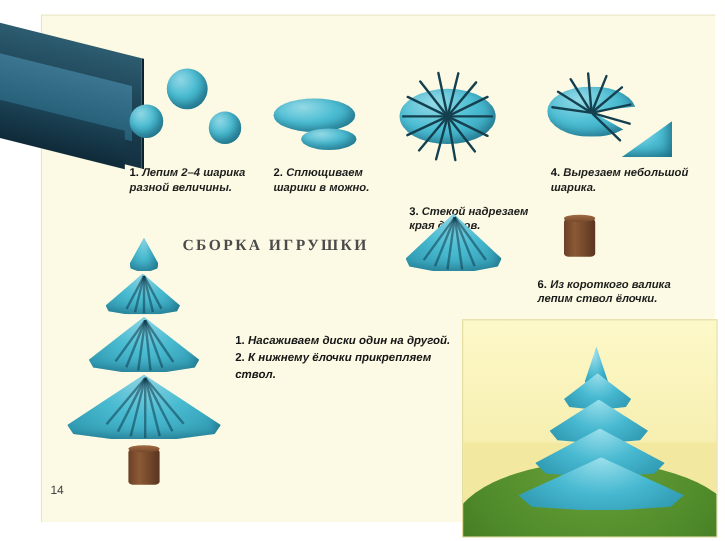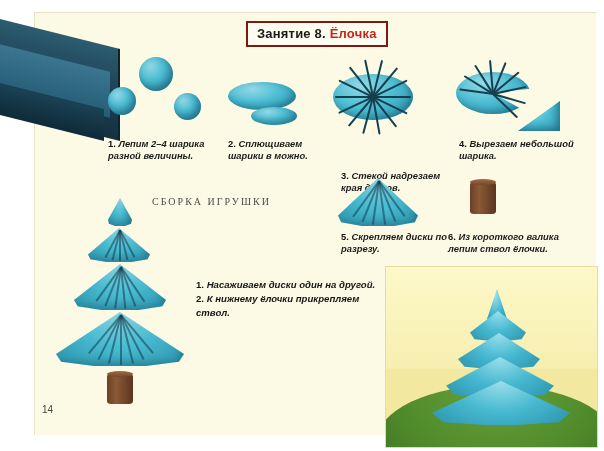--- a/index.html
+++ b/index.html
@@ -115,21 +115,21 @@
     border-radius:4px/3px;
   }
   .trunk:after {
     content:""; position:absolute; left:0; right:0; top:-3px; height:6px;
     border-radius:50%;
     background:linear-gradient(180deg,#a06b44,#76492b);
   }
   
   .assembly-title {
     position:absolute; left:152px; top:196px;
-    font-size:10px; font-weight:normal; letter-spacing:2px;
+    font-size:13px; font-weight:bold; letter-spacing:2px;
     color:#4b4b4b;
     font-family:"Liberation Serif", serif;
   }
   .assembly-list {
     position:absolute; left:196px; top:278px; width:188px;
     font-size:9.6px; line-height:14px; color:#161616;
     font-style:italic; font-weight:bold;
   }
   .assembly-list .num { font-style:normal; }
   
@@ -168,24 +168,20 @@
   <div class="paper-edge-left"></div>
   <div class="paper-edge-bottom"></div>
   <div class="paper-edge-right"></div>
 
   <div>
     <div class="spine"></div>
     <div class="spine-2"></div>
     <div class="spine-3"></div>
   </div>
 
-  <div class="title-banner">
-    <span class="t1">Занятие 8.</span>
-    <span class="t2">Ёлочка</span>
-  </div>
 
   <div>
     <div class="ball" style="left:139px; top:57px; width:34px; height:34px;"></div>
     <div class="ball" style="left:108px; top:87px; width:28px; height:28px;"></div>
     <div class="ball" style="left:174px; top:93px; width:27px; height:27px;"></div>
   </div>
   <div class="cap w110" style="left:108px; top:138px;">
     <span class="num">1.</span>
     <span>Лепим 2–4 шарика разной величины.</span>
   </div>
@@ -243,24 +239,20 @@
   <div>
     <div class="skirt" style="left:338px; top:178px; width:80px; height:48px;">
       <div class="rib" style="left:50%; transform:rotate(-36deg);"></div>
       <div class="rib" style="left:50%; transform:rotate(-22deg);"></div>
       <div class="rib" style="left:50%; transform:rotate(-8deg);"></div>
       <div class="rib" style="left:50%; transform:rotate(8deg);"></div>
       <div class="rib" style="left:50%; transform:rotate(22deg);"></div>
       <div class="rib" style="left:50%; transform:rotate(36deg);"></div>
     </div>
   </div>
-  <div class="cap w110" style="left:341px; top:231px;">
-    <span class="num">5.</span>
-    <span>Скрепляем диски по разрезу.</span>
-  </div>
 
   <div>
     <div class="trunk" style="left:470px; top:182px; width:26px; height:32px;"></div>
   </div>
   <div class="cap w120" style="left:448px; top:231px;">
     <span class="num">6.</span>
     <span>Из короткого валика лепим ствол ёлочки.</span>
   </div>
 
   <div class="assembly-title">СБОРКА ИГРУШКИ</div>

